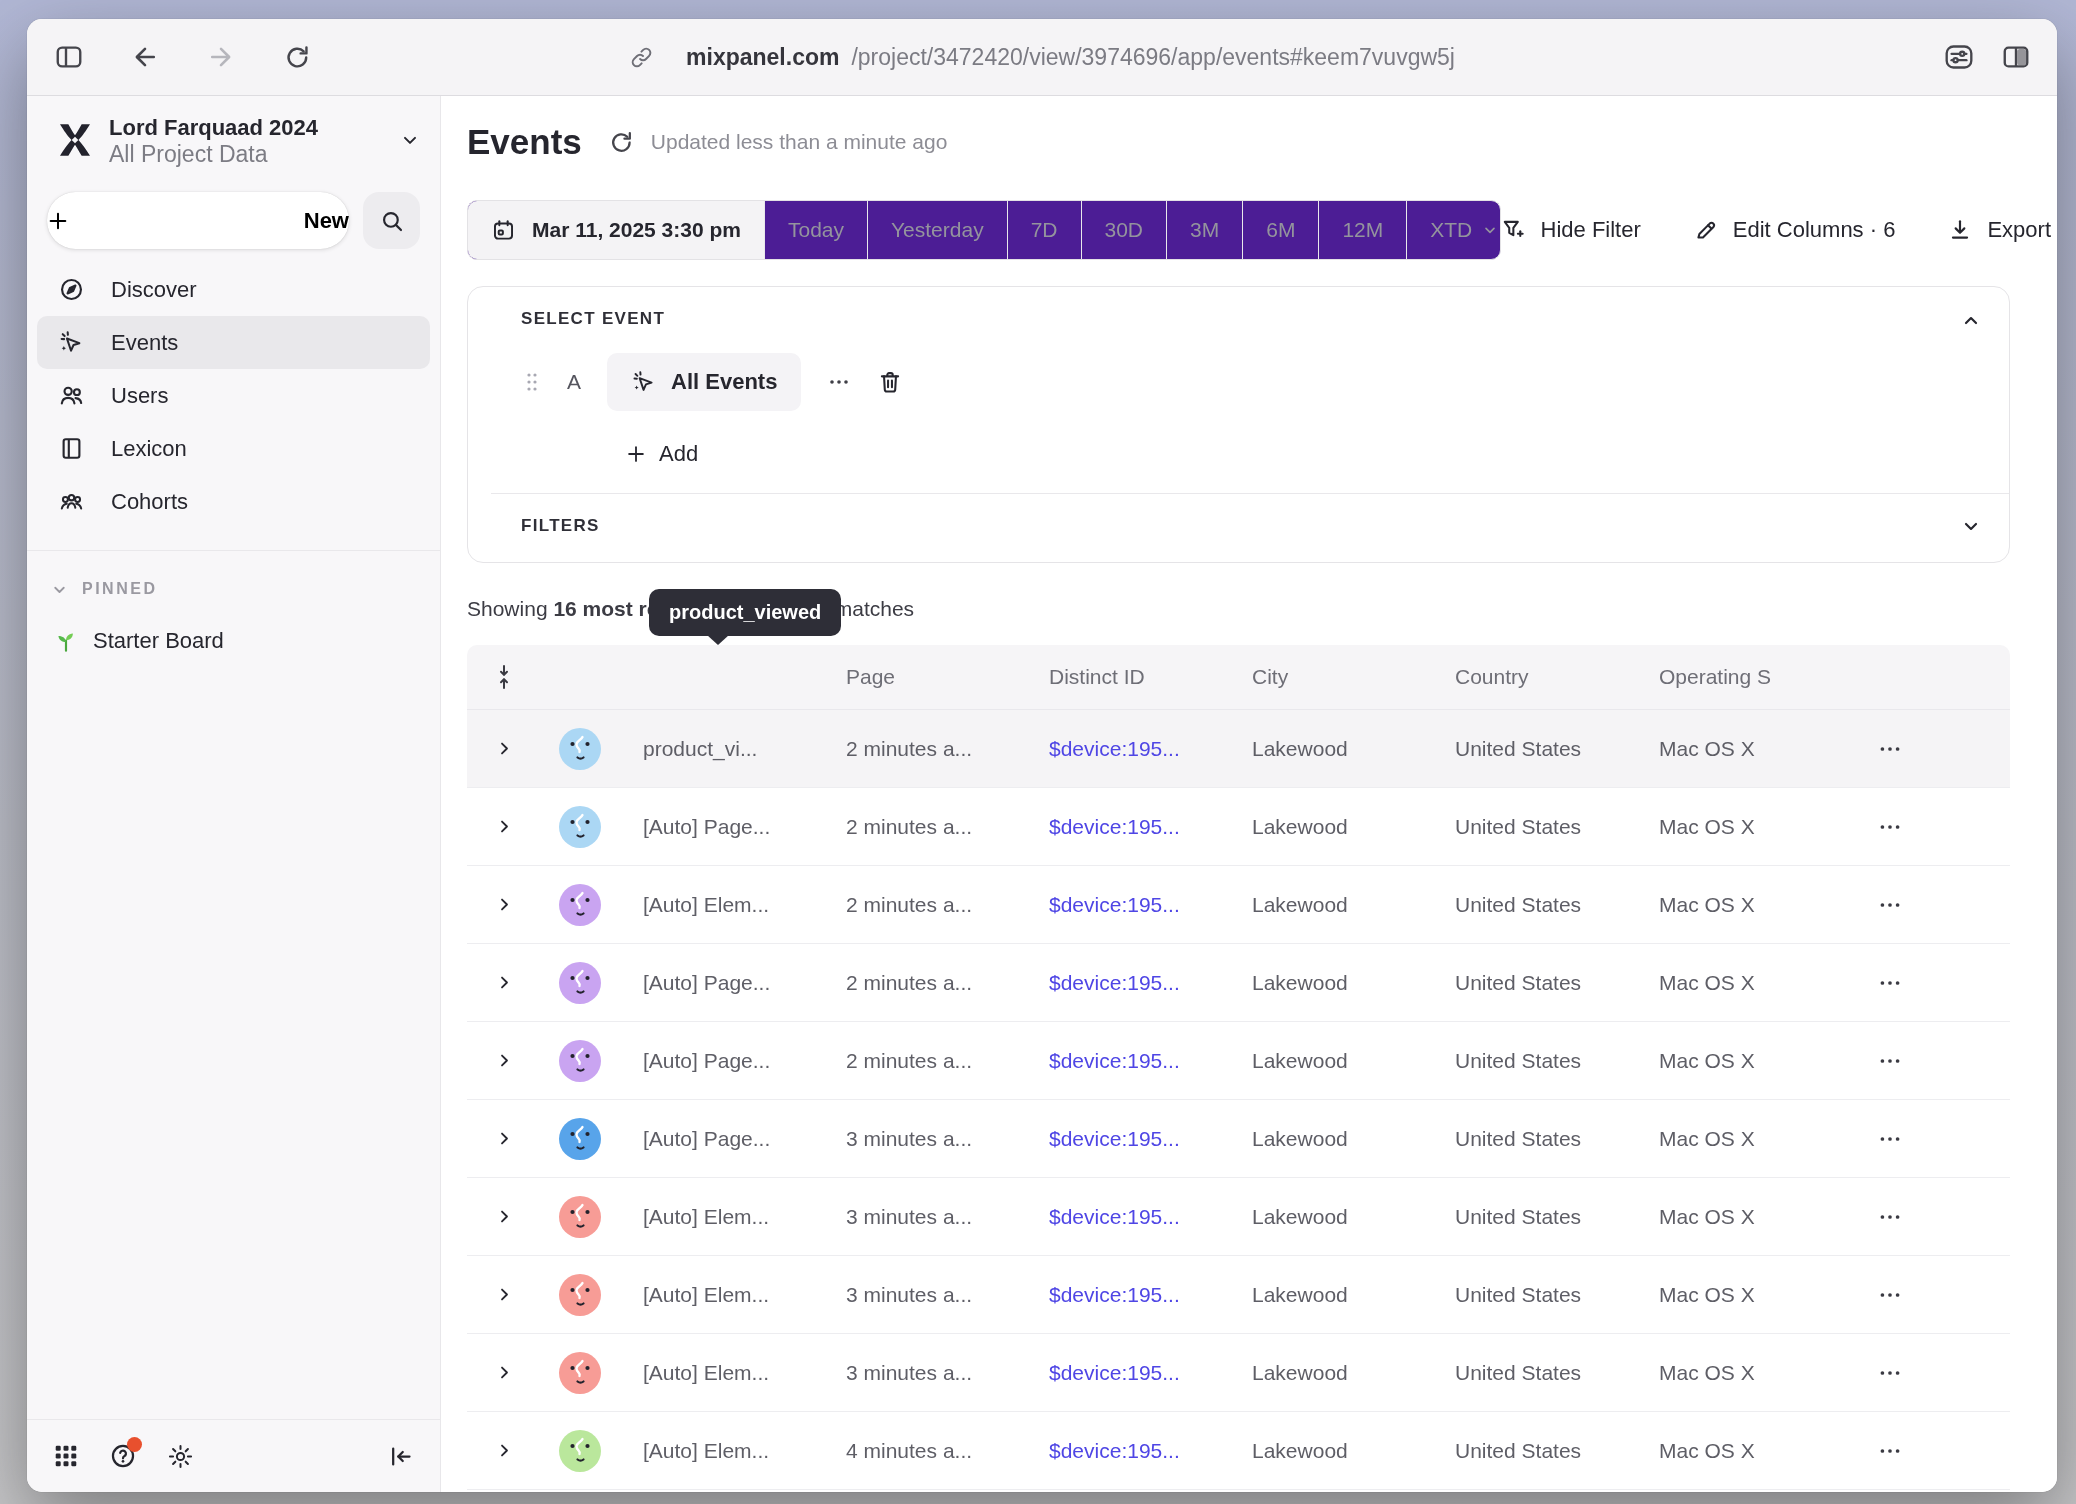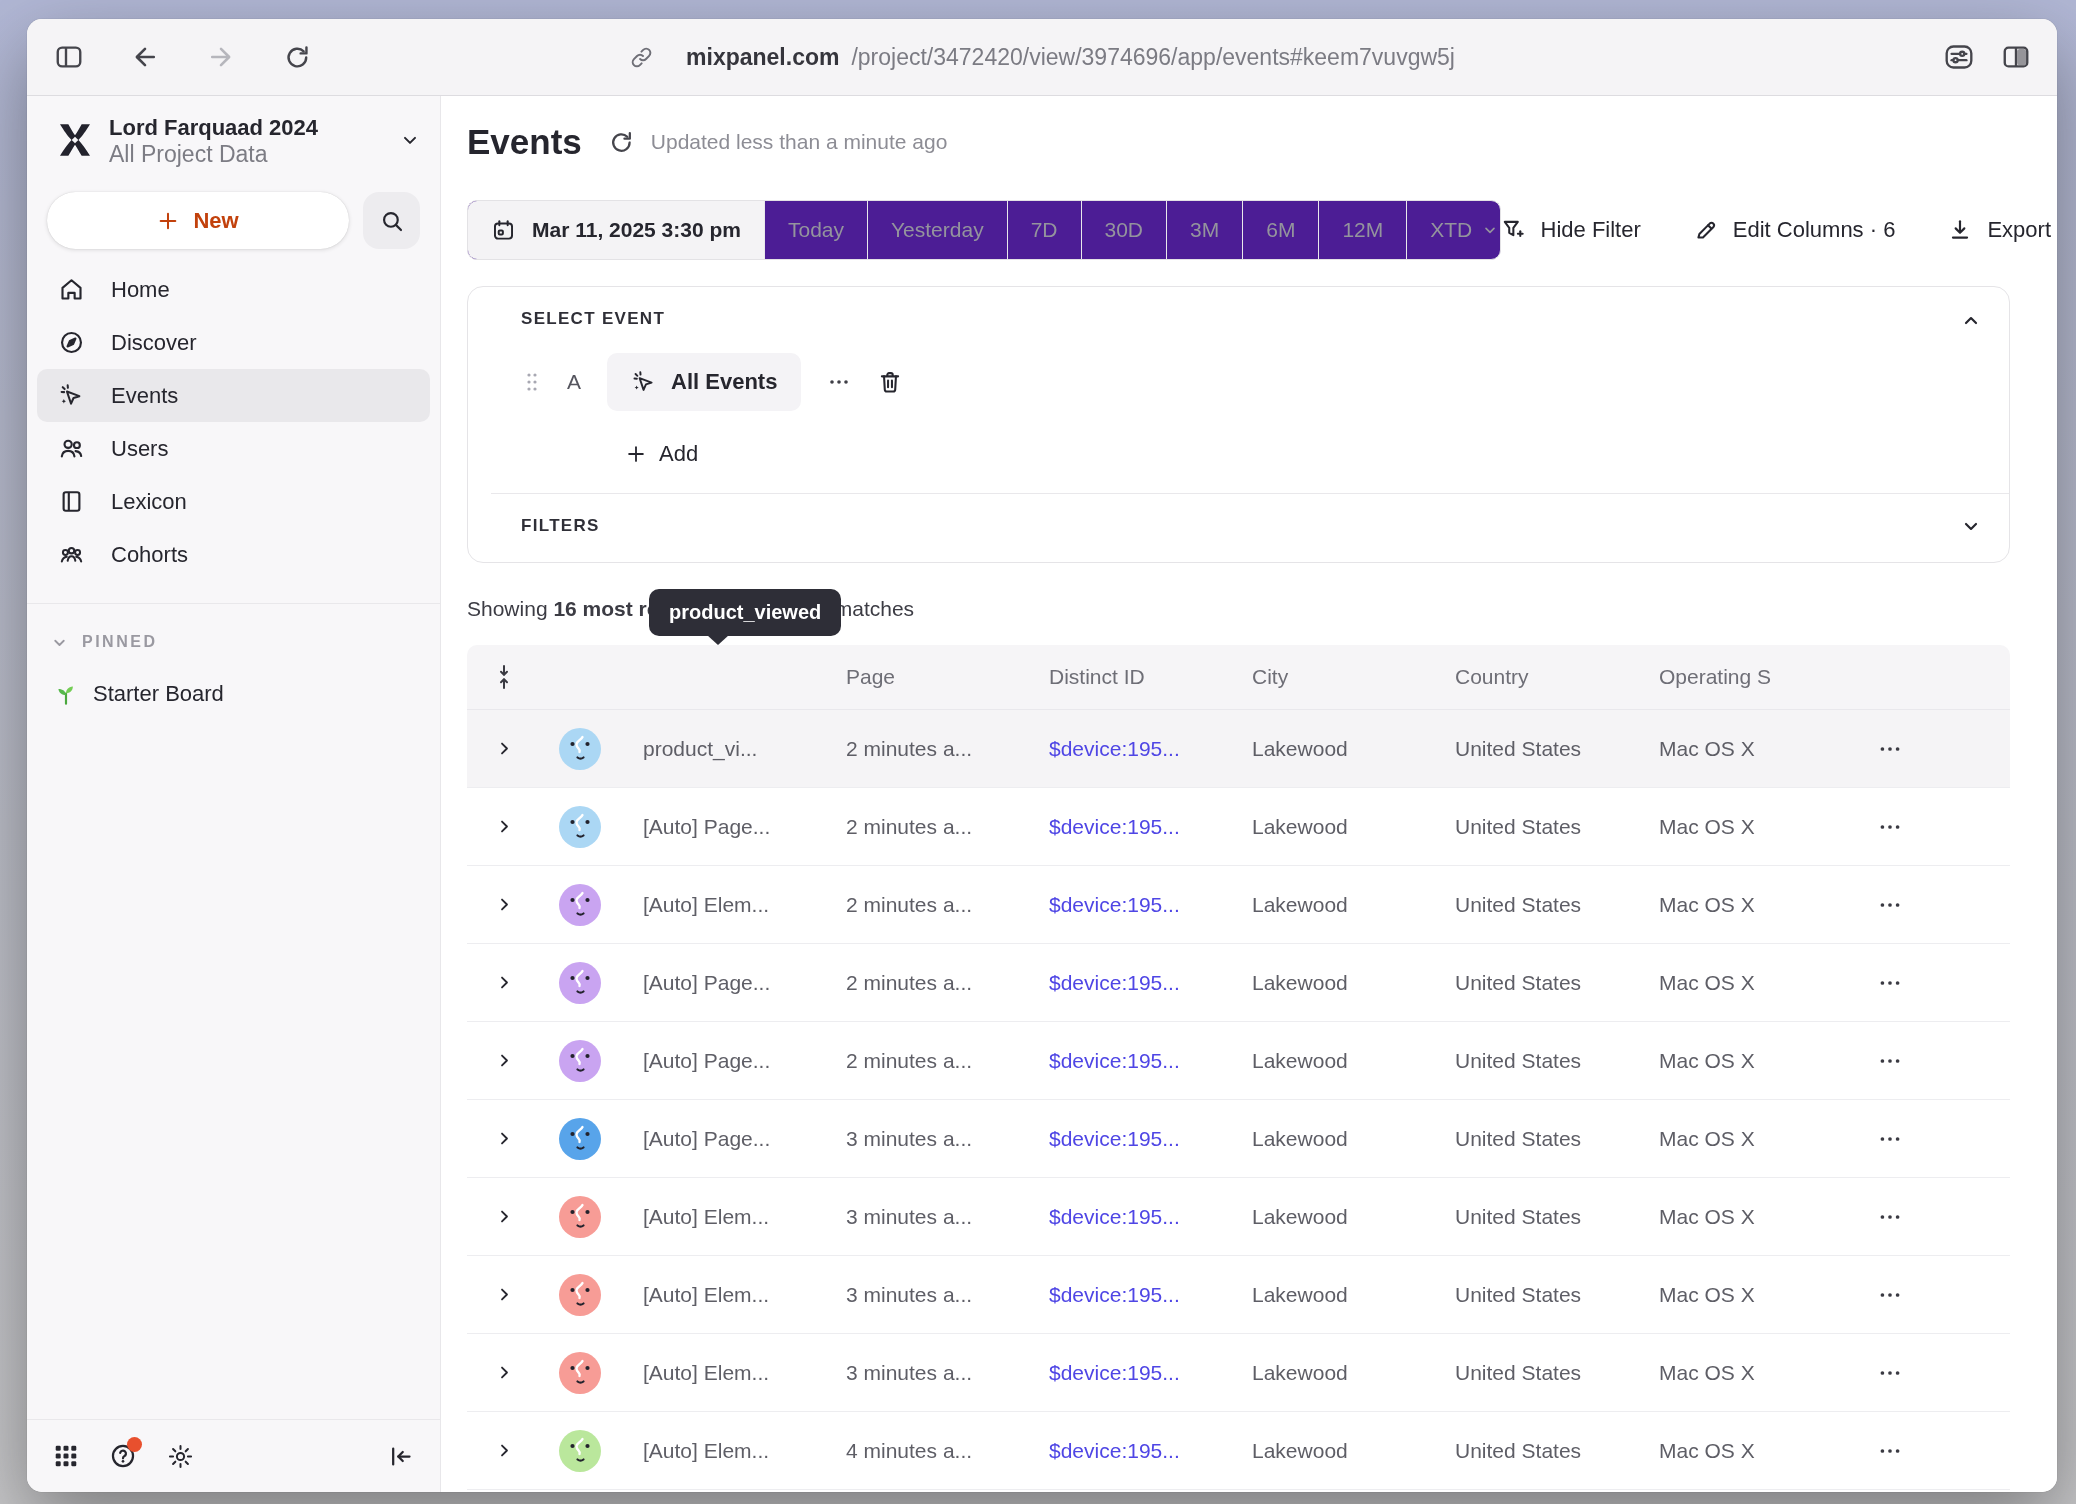--- a/index.html
+++ b/index.html
@@ -18,21 +18,21 @@
   .tb-right{position:absolute;right:26px;top:0;height:76px;display:flex;align-items:center;gap:26px;color:#45454c;}
   svg{display:block;}
   
   .sidebar{position:absolute;left:0;top:77px;bottom:0;width:413px;background:#f8f7f9;border-right:1px solid #e8e7ea;}
   .project{display:flex;align-items:center;padding:18px 20px 0 28px;}
   .project .ptexts{margin-left:14px;flex:1;min-width:0;}
   .pname{font-size:22px;font-weight:700;color:#26262e;line-height:28px;}
   .psub{font-size:23px;color:#7c7c84;line-height:24px;}
   .newrow{display:flex;gap:14px;margin:26px 20px 0 20px;}
   .newbtn{flex:1;height:57px;border-radius:29px;background:#fff;box-shadow:0 1px 4px rgba(0,0,0,.12),0 0 1px rgba(0,0,0,.18);
-    display:flex;align-items:center;justify-content:center;gap:14px;font-size:22px;font-weight:600;color:#c2410c;}
+    display:flex;align-items:center;justify-content:space-between;gap:14px;font-size:22px;font-weight:600;color:#000000;}
   .searchbtn{width:57px;height:57px;border-radius:16px;background:#edecef;display:flex;align-items:center;justify-content:center;color:#26262e;}
   .nav{margin-top:14px;}
   .nav-item{height:53px;margin:0 10px;border-radius:10px;display:flex;align-items:center;gap:26px;padding-left:20px;
     font-size:22px;color:#26262e;}
   .nav-item .nicon{width:28px;display:flex;justify-content:center;color:#26262e;}
   .nav-item.active{background:#e9e8eb;}
   .side-divider{height:1px;background:#e9e8eb;margin-top:22px;}
   .pinned-head{display:flex;align-items:center;gap:14px;margin:20px 0 0 24px;height:36px;color:#9a99a1;}
   .pinned-label{font-size:16px;font-weight:700;letter-spacing:2.5px;}
   .pinned-item{display:flex;align-items:center;gap:14px;margin:14px 0 0 26px;height:40px;font-size:22px;color:#26262e;}
@@ -194,28 +194,20 @@
               <circle cx="11" cy="11" r="6.3"></circle>
               <line x1="15.8" y1="15.8" x2="20.3" y2="20.3"></line>
             </svg>
         </span>
       </div>
     </div>
 
     <div class="nav">
       <div class="nav-item">
         <span class="nicon">
-          <svg width="27" height="27" viewBox="0 0 24 24" fill="none" stroke="currentColor" stroke-width="1.9" stroke-linejoin="round">
-              <path d="M4 10.5 L12 3.8 L20 10.5 V20 H14.8 V15 H9.2 V20 H4 Z"></path>
-            </svg>
-        </span>
-        <span>Home</span>
-      </div>
-      <div class="nav-item">
-        <span class="nicon">
           <svg width="27" height="27" viewBox="0 0 24 24" fill="none" stroke="currentColor" stroke-width="1.9" stroke-linecap="round" stroke-linejoin="round">
               <circle cx="12" cy="12" r="8.4"></circle>
               <path d="M15.5 8.5 L13.4 13.4 L8.5 15.5 L10.6 10.6 Z"></path>
               <circle cx="12" cy="12" r="1" fill="currentColor"></circle>
             </svg>
         </span>
         <span>Discover</span>
       </div>
       <div class="nav-item active">
         <span class="nicon">

